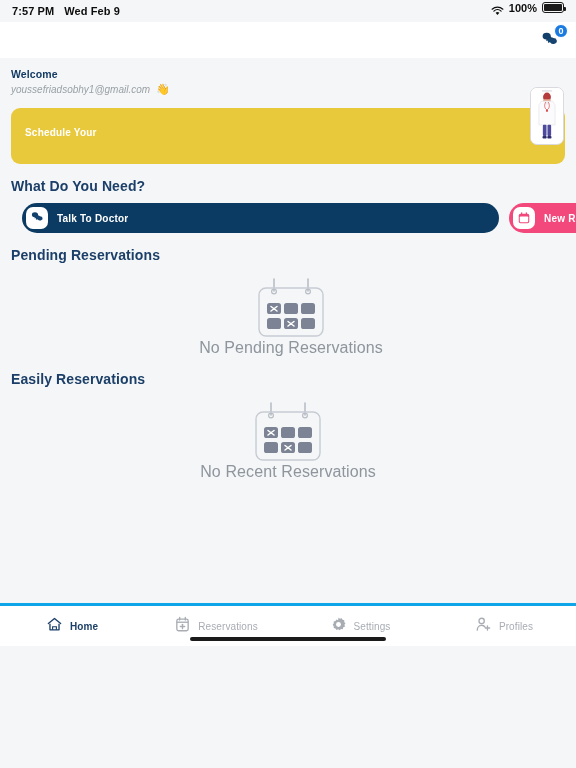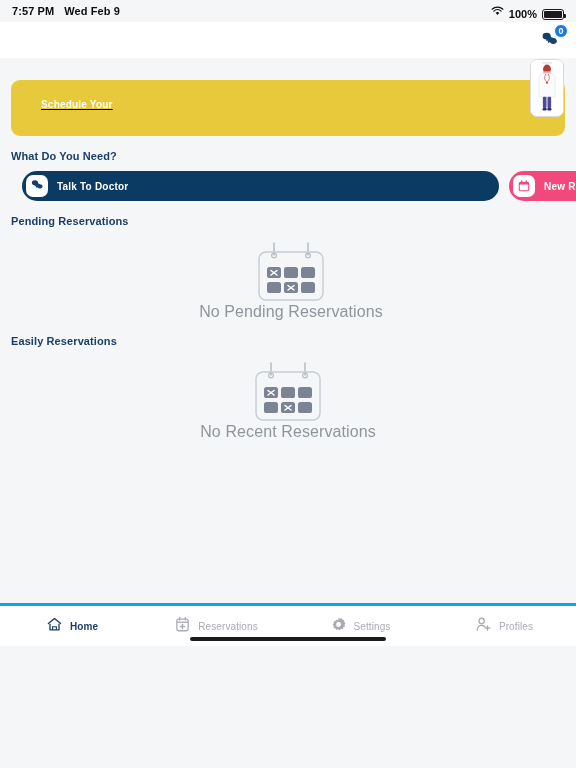--- a/index.html
+++ b/index.html
@@ -24,21 +24,21 @@
     padding: 0 12px;
     flex: 0 0 auto;
   }
   .sb-left { display: flex; align-items: center; gap: 10px; }
   .sb-time, .sb-date {
     font-size: 11px; color: #0d0d0d; font-weight: 600;
     letter-spacing: .1px;
   }
   .sb-right {
     margin-left: auto;
-    display: flex; align-items: flex-end; gap: 5px;
+    display: flex; align-items: flex-start; gap: 5px;
   }
   .sb-pct { font-size: 11px; color: #0d0d0d; font-weight: 600; }
   .wifi-ico { display: block; }
   .batt {
     position: relative; width: 22px; height: 11px;
     border: 1px solid #1b1b1b; border-radius: 3px;
     padding: 1px;
   }
   .batt::after {
     content: ""; position: absolute; right: -3px; top: 3.5px;
@@ -91,40 +91,39 @@
   .wave { font-style: normal; font-size: 11px; }
 
   
   .promo-wrap { padding: 12px 11px 0 11px; position: relative; }
   .promo {
     position: relative;
     height: 56px;
     background: #e9c93c;
     border-radius: 9px;
     display: flex; flex-direction: column; justify-content: center;
-    padding-left: 30px;
-    text-decoration: underline;
+    padding-left: 14px;
   }
   .promo-l1, .promo-l2 {
     color: #ffffff; font-size: 10px; font-weight: 600; letter-spacing: .2px;
   }
   .promo-l1 { margin-bottom: 7px; }
   .promo-card {
     position: absolute; right: 12px; top: -9px;
     width: 34px; height: 58px;
     background: #ffffff;
     border: 1.2px solid #d9d9df;
     border-radius: 7px;
     overflow: hidden;
   }
   .doc { position: absolute; inset: 0; }
 
   
   .sec-title {
-    font-size: 11px; font-weight: 700; color: #1b3f68;
+    font-size: 14px; font-weight: 700; color: #1b3f68;
     padding: 14px 0 0 11px; letter-spacing: .1px;
   }
 
   
   .actions {
     display: flex; gap: 10px;
     padding: 9px 0 0 22px;
     white-space: nowrap;
   }
   .pill {
@@ -208,20 +207,25 @@
         <path d="M11.8 7.2 a4.1 3.4 0 1 0 -4.4 3.37 l-.12 1.63 1.6-.95 a5.4 5.4 0 0 0 1.1.11 a4.1 3.4 0 0 0 1.82-4.16 Z" fill="#12406b"></path>
         <path d="M14.4 9.1 a3.5 2.9 0 1 1 -3.1 4.3 a4 4 0 0 1 -1.0-.1 l-1.35.8 .1-1.38 A3.5 2.9 0 0 1 14.4 9.1 Z" fill="#14446f"></path>
       </svg>
       <span class="chat-badge">0</span>
     </div>
   </div>
 
   <div class="body">
 
     <div class="welcome">
+      <div class="welcome-title">Welcome</div>
+      <div class="welcome-sub">
+        <span>youssefriadsobhy1@gmail.com</span>
+        <span class="wave">👋</span>
+      </div>
     </div>
 
     <div class="promo-wrap">
       <div class="promo">
         <div class="promo-l1">Schedule Your</div>
       </div>
       <div class="promo-card">
         <svg class="doc" viewBox="0 0 34 58" preserveAspectRatio="xMidYMid meet">
           <rect x="0" y="0" width="34" height="58" fill="#ffffff"></rect>
           <rect x="11.5" y="2" width="11" height="2" rx="1" fill="#e6e6ea"></rect>

